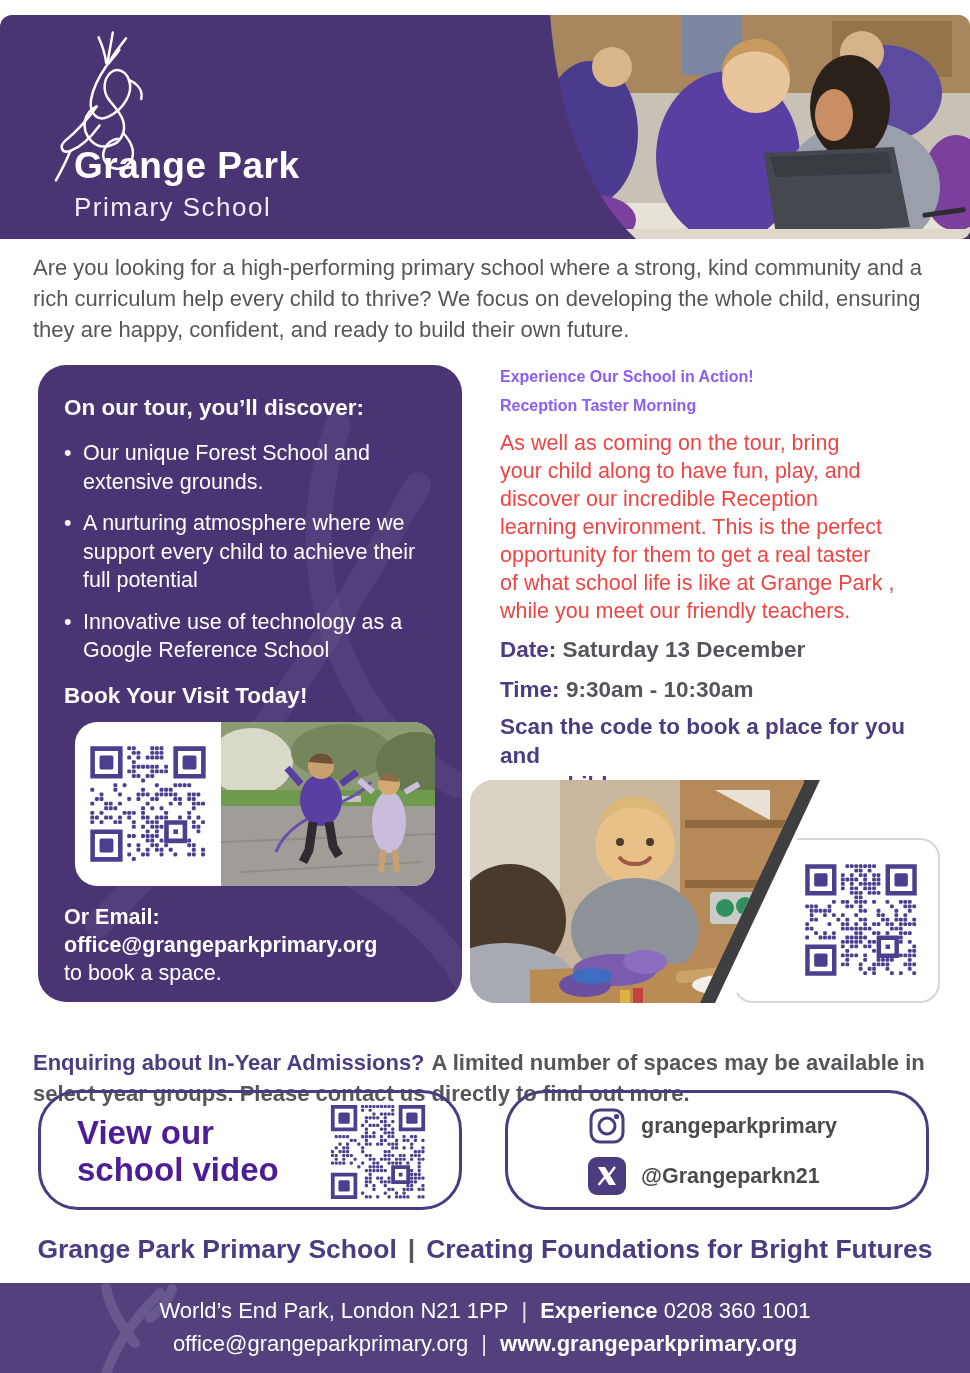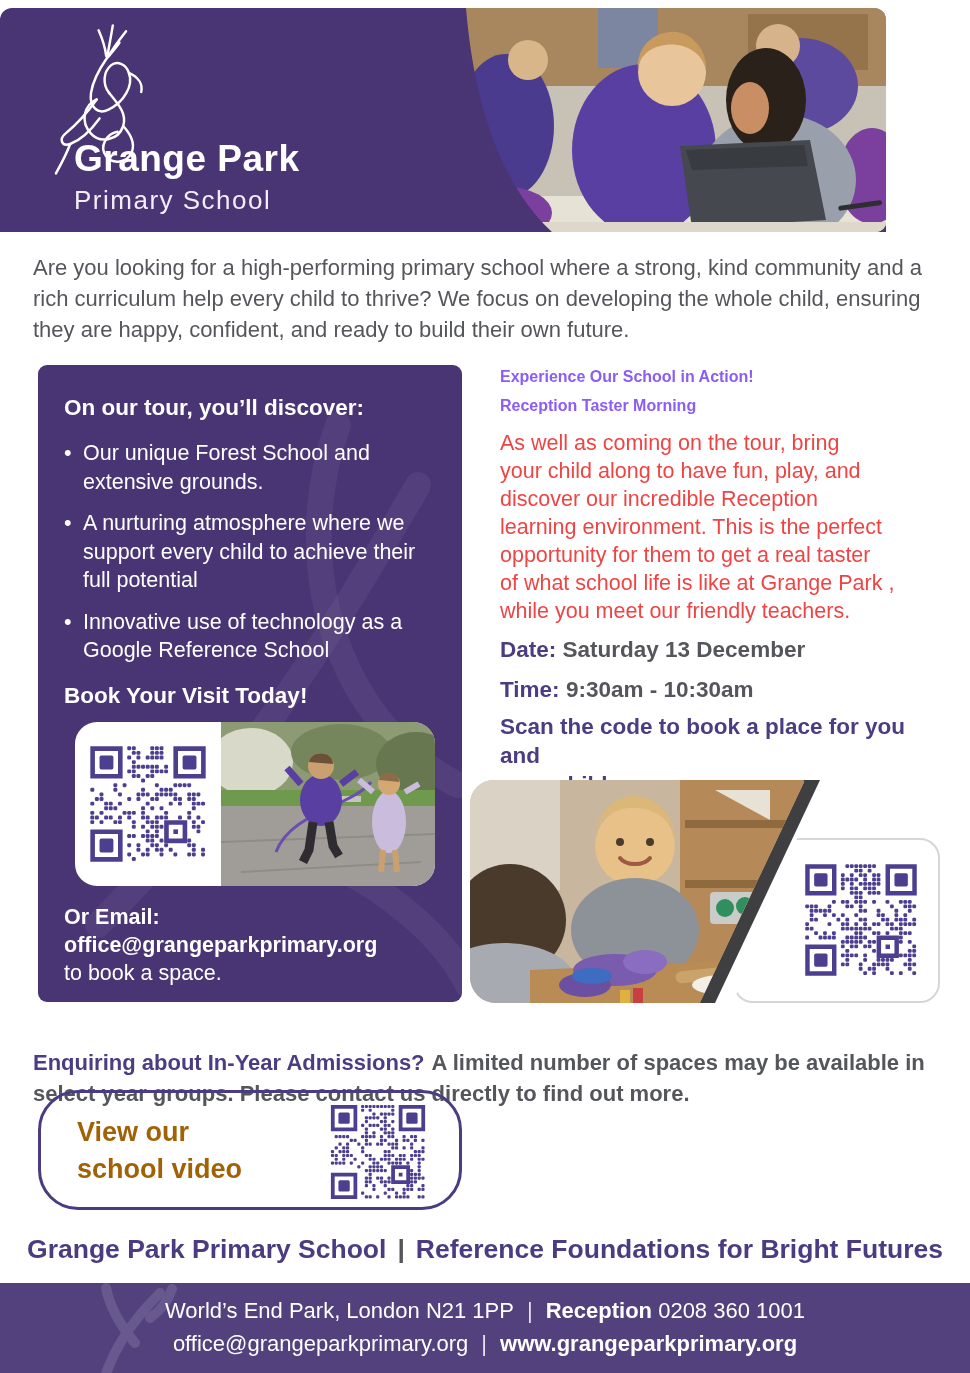--- a/index.html
+++ b/index.html
@@ -1,34 +1,34 @@
 <!DOCTYPE html>
 <html><head>
 <meta charset="utf-8">
 <style>
   * { margin:0; padding:0; box-sizing:border-box; }
   body { background:#9c9c9c; font-family:"Liberation Sans", sans-serif; }
   #page { position:relative; width:970px; height:1373px; background:#ffffff; margin:0 auto; overflow:hidden; }
 
   
-  .header { position:absolute; top:8px; left:0; width:886px; height:224px; }
+  .header { position:absolute; top:15px; left:0; width:970px; height:224px; }
   .header-bg { position:absolute; inset:0; background:#4a3574; border-radius:12px 12px 0 0; }
   .logo { position:absolute; left:34px; top:10px; width:150px; height:180px; }
   .title-block { position:absolute; left:74px; top:130px; color:#fff; }
   .school-name { font-size:37px; font-weight:bold; letter-spacing:0.5px; }
   .school-type { font-size:26px; font-weight:normal; letter-spacing:1.5px; margin-top:5px; color:#f2edf8; }
   .header-photo { position:absolute; right:0; top:0; width:438px; height:224px; border-radius:0 12px 10px 0; overflow:hidden; }
   .header-photo svg.art { position:absolute; inset:0; }
   .header-curve { position:absolute; left:0; top:0; width:110px; height:224px; }
 
   
   .intro { position:absolute; left:33px; top:252px; width:930px; font-size:22px; line-height:31px; color:#55565b; white-space:pre-line; }
 
   
-  .tour-card { position:absolute; left:38px; top:365px; width:424px; height:637px; background:#4a3574; border-radius:9px; color:#fff; overflow:hidden; }
+  .tour-card { position:absolute; left:38px; top:365px; width:424px; height:637px; background:#4a3574; border-radius:28px; color:#fff; overflow:hidden; }
   .card-watermark { position:absolute; inset:0; pointer-events:none; }
   .tour-heading { position:absolute; left:26px; top:30px; font-size:22.5px; font-weight:bold; }
   .tour-bullets { position:absolute; left:26px; top:74px; width:378px; list-style:none; }
   .tour-bullets li { position:relative; padding-left:19px; font-size:21.5px; line-height:28.5px; margin-bottom:13px; white-space:pre-line; }
   .tour-bullets li::before { content:"•"; position:absolute; left:0; top:0; }
   .tour-cta { position:absolute; left:26px; top:318px; font-size:22.5px; font-weight:bold; }
   .media-row { position:absolute; left:37px; top:357px; width:360px; height:164px; background:#fff; border-radius:22px; display:flex; overflow:hidden; }
   .media-qr { width:146px; display:flex; align-items:center; justify-content:center; }
   .media-qr .qr { width:120px; height:120px; }
   .media-photo { flex:1; position:relative; }
@@ -48,21 +48,21 @@
   .taster-photo { position:absolute; left:470px; top:780px; width:335px; height:223px; border-radius:24px 4px 40px 26px; clip-path:polygon(0 0, 100% 0, 68.6% 100%, 0 100%); overflow:hidden; }
   .taster-qr-panel { position:absolute; left:733px; top:838px; width:207px; height:165px; background:#fff; border:2px solid #d6d6d6; border-radius:20px; clip-path:polygon(31% 0, 100% 0, 100% 100%, 0 100%); }
   .taster-qr-panel .qr { position:absolute; left:68px; top:22px; width:116px; height:116px; }
 
   
   .admissions { position:absolute; left:33px; top:1016px; width:930px; font-size:22px; line-height:31px; font-weight:bold; color:#55565b; white-space:pre-line; }
   .admissions .lead { color:#4c3c82; margin-right:7px; }
 
   
   .video-box { position:absolute; left:38px; top:1090px; width:424px; height:120px; border:3px solid #4b3c82; border-radius:40px; }
-  .video-label { position:absolute; left:36px; top:21px; font-size:27px; font-weight:bold; color:#a16207; line-height:37px; white-space:pre-line; }
+  .video-label { position:absolute; left:36px; top:21px; font-size:33px; font-weight:bold; color:#4c1d95; line-height:37px; white-space:pre-line; }
   .video-box .qr { position:absolute; right:32px; top:10px; width:98px; height:98px; }
   .social-box { position:absolute; left:505px; top:1090px; width:424px; height:120px; border:3px solid #4b3c82; border-radius:40px; }
   .social-row { position:absolute; left:80px; display:flex; align-items:center; gap:15px; }
   .social-row.ig { top:14px; }
   .social-row.xr { top:64px; }
   .social-icon { width:38px; height:38px; flex:0 0 auto; }
   .x-badge { width:38px; height:38px; background:#4b3c82; border-radius:9px; display:flex; align-items:center; justify-content:center; }
   .social-handle { font-size:21.5px; font-weight:bold; color:#4a4b4f; }
 
   
@@ -845,33 +845,52 @@
           <rect x="15" y="24" width="0.85" height="0.85" rx="0.28"></rect>
           <rect x="17" y="24" width="0.85" height="0.85" rx="0.28"></rect>
           <rect x="18" y="24" width="0.85" height="0.85" rx="0.28"></rect>
           <rect x="19" y="24" width="0.85" height="0.85" rx="0.28"></rect>
           <rect x="20" y="24" width="0.85" height="0.85" rx="0.28"></rect>
           <rect x="23" y="24" width="0.85" height="0.85" rx="0.28"></rect>
           <rect x="24" y="24" width="0.85" height="0.85" rx="0.28"></rect>
         </svg></div>
   </div>
 
+  <div class="social-box">
+    <div class="social-row ig">
+      <svg class="social-icon" viewBox="0 0 38 38">
+        <rect x="3" y="3" width="32" height="32" rx="9" fill="none" stroke="#4b3c82" stroke-width="3"></rect>
+        <circle cx="19" cy="19" r="8" fill="none" stroke="#4b3c82" stroke-width="3"></circle>
+        <circle cx="28.5" cy="9.5" r="2.6" fill="#4b3c82"></circle>
+      </svg>
+      <span class="social-handle">grangeparkprimary</span>
+    </div>
+    <div class="social-row xr">
+      <span class="x-badge">
+        <svg width="22" height="22" viewBox="0 0 22 22">
+          <path d="M2,2 L9,2 L20,20 L13,20 Z" fill="#ffffff"></path>
+          <path d="M19,2 L12.5,10.5 M2.5,20 L9.5,11.5" stroke="#ffffff" stroke-width="2.4"></path>
+        </svg>
+      </span>
+      <span class="social-handle">@Grangeparkn21</span>
+    </div>
+  </div>
 
   <div class="tagline">
-    <span>Grange Park Primary School</span><span class="sep">|</span><span>Reference Foundations for Bright Futures</span>
+    <span>Grange Park Primary School</span><span class="sep">|</span><span>Creating Foundations for Bright Futures</span>
   </div>
 
   <div class="footer">
     <svg class="footer-watermark" viewBox="0 0 260 130" fill="none" stroke="#ffffff" stroke-width="10" stroke-linecap="round">
       <path d="M60,130 C70,90 90,60 120,30"></path>
       <path d="M95,80 C80,62 70,45 66,25"></path>
       <path d="M110,55 C120,48 128,38 132,26"></path>
       <path d="M60,130 C90,120 130,118 160,128"></path>
     </svg>
     <div class="footer-line l1">
-      <span>World’s End Park, London N21 1PP</span><span class="sep">|</span><b>Reception</b> <span>0208 360 1001</span>
+      <span>World’s End Park, London N21 1PP</span><span class="sep">|</span><b>Experience</b> <span>0208 360 1001</span>
     </div>
     <div class="footer-line l2">
       <span>office@grangeparkprimary.org</span><span class="sep">|</span><b>www.grangeparkprimary.org</b>
     </div>
   </div>
 
 </div>
 
 </body></html>

